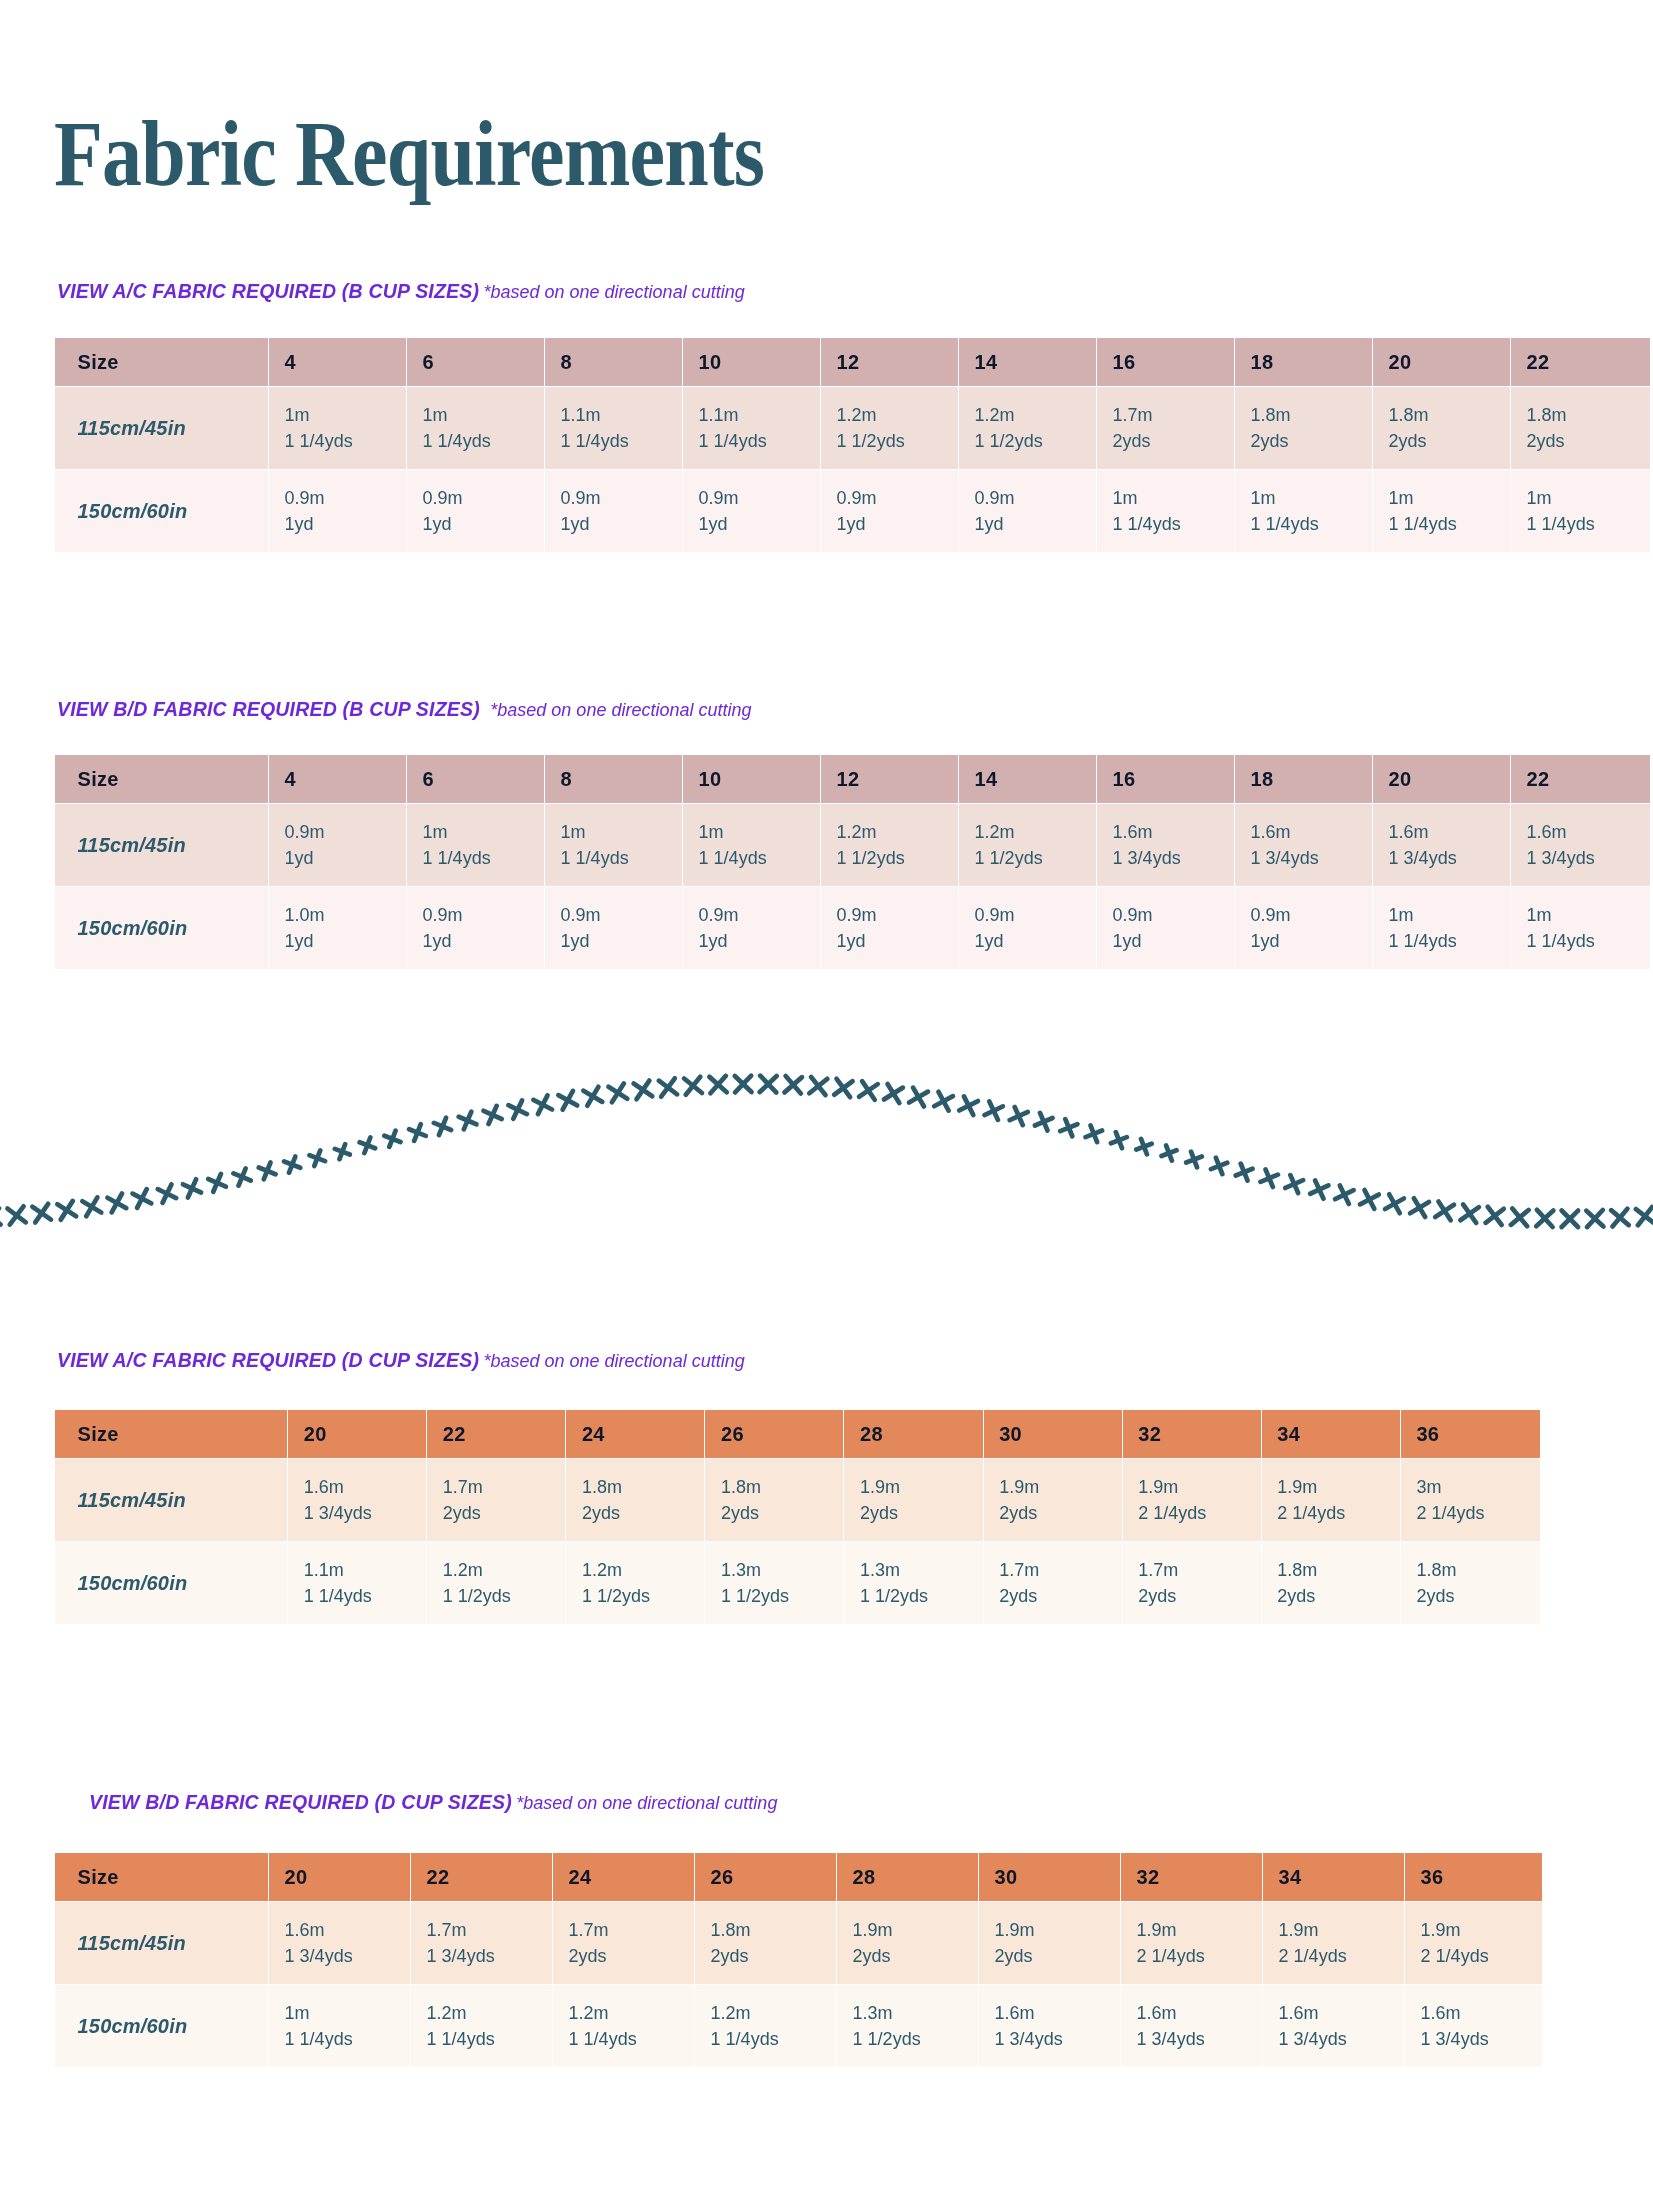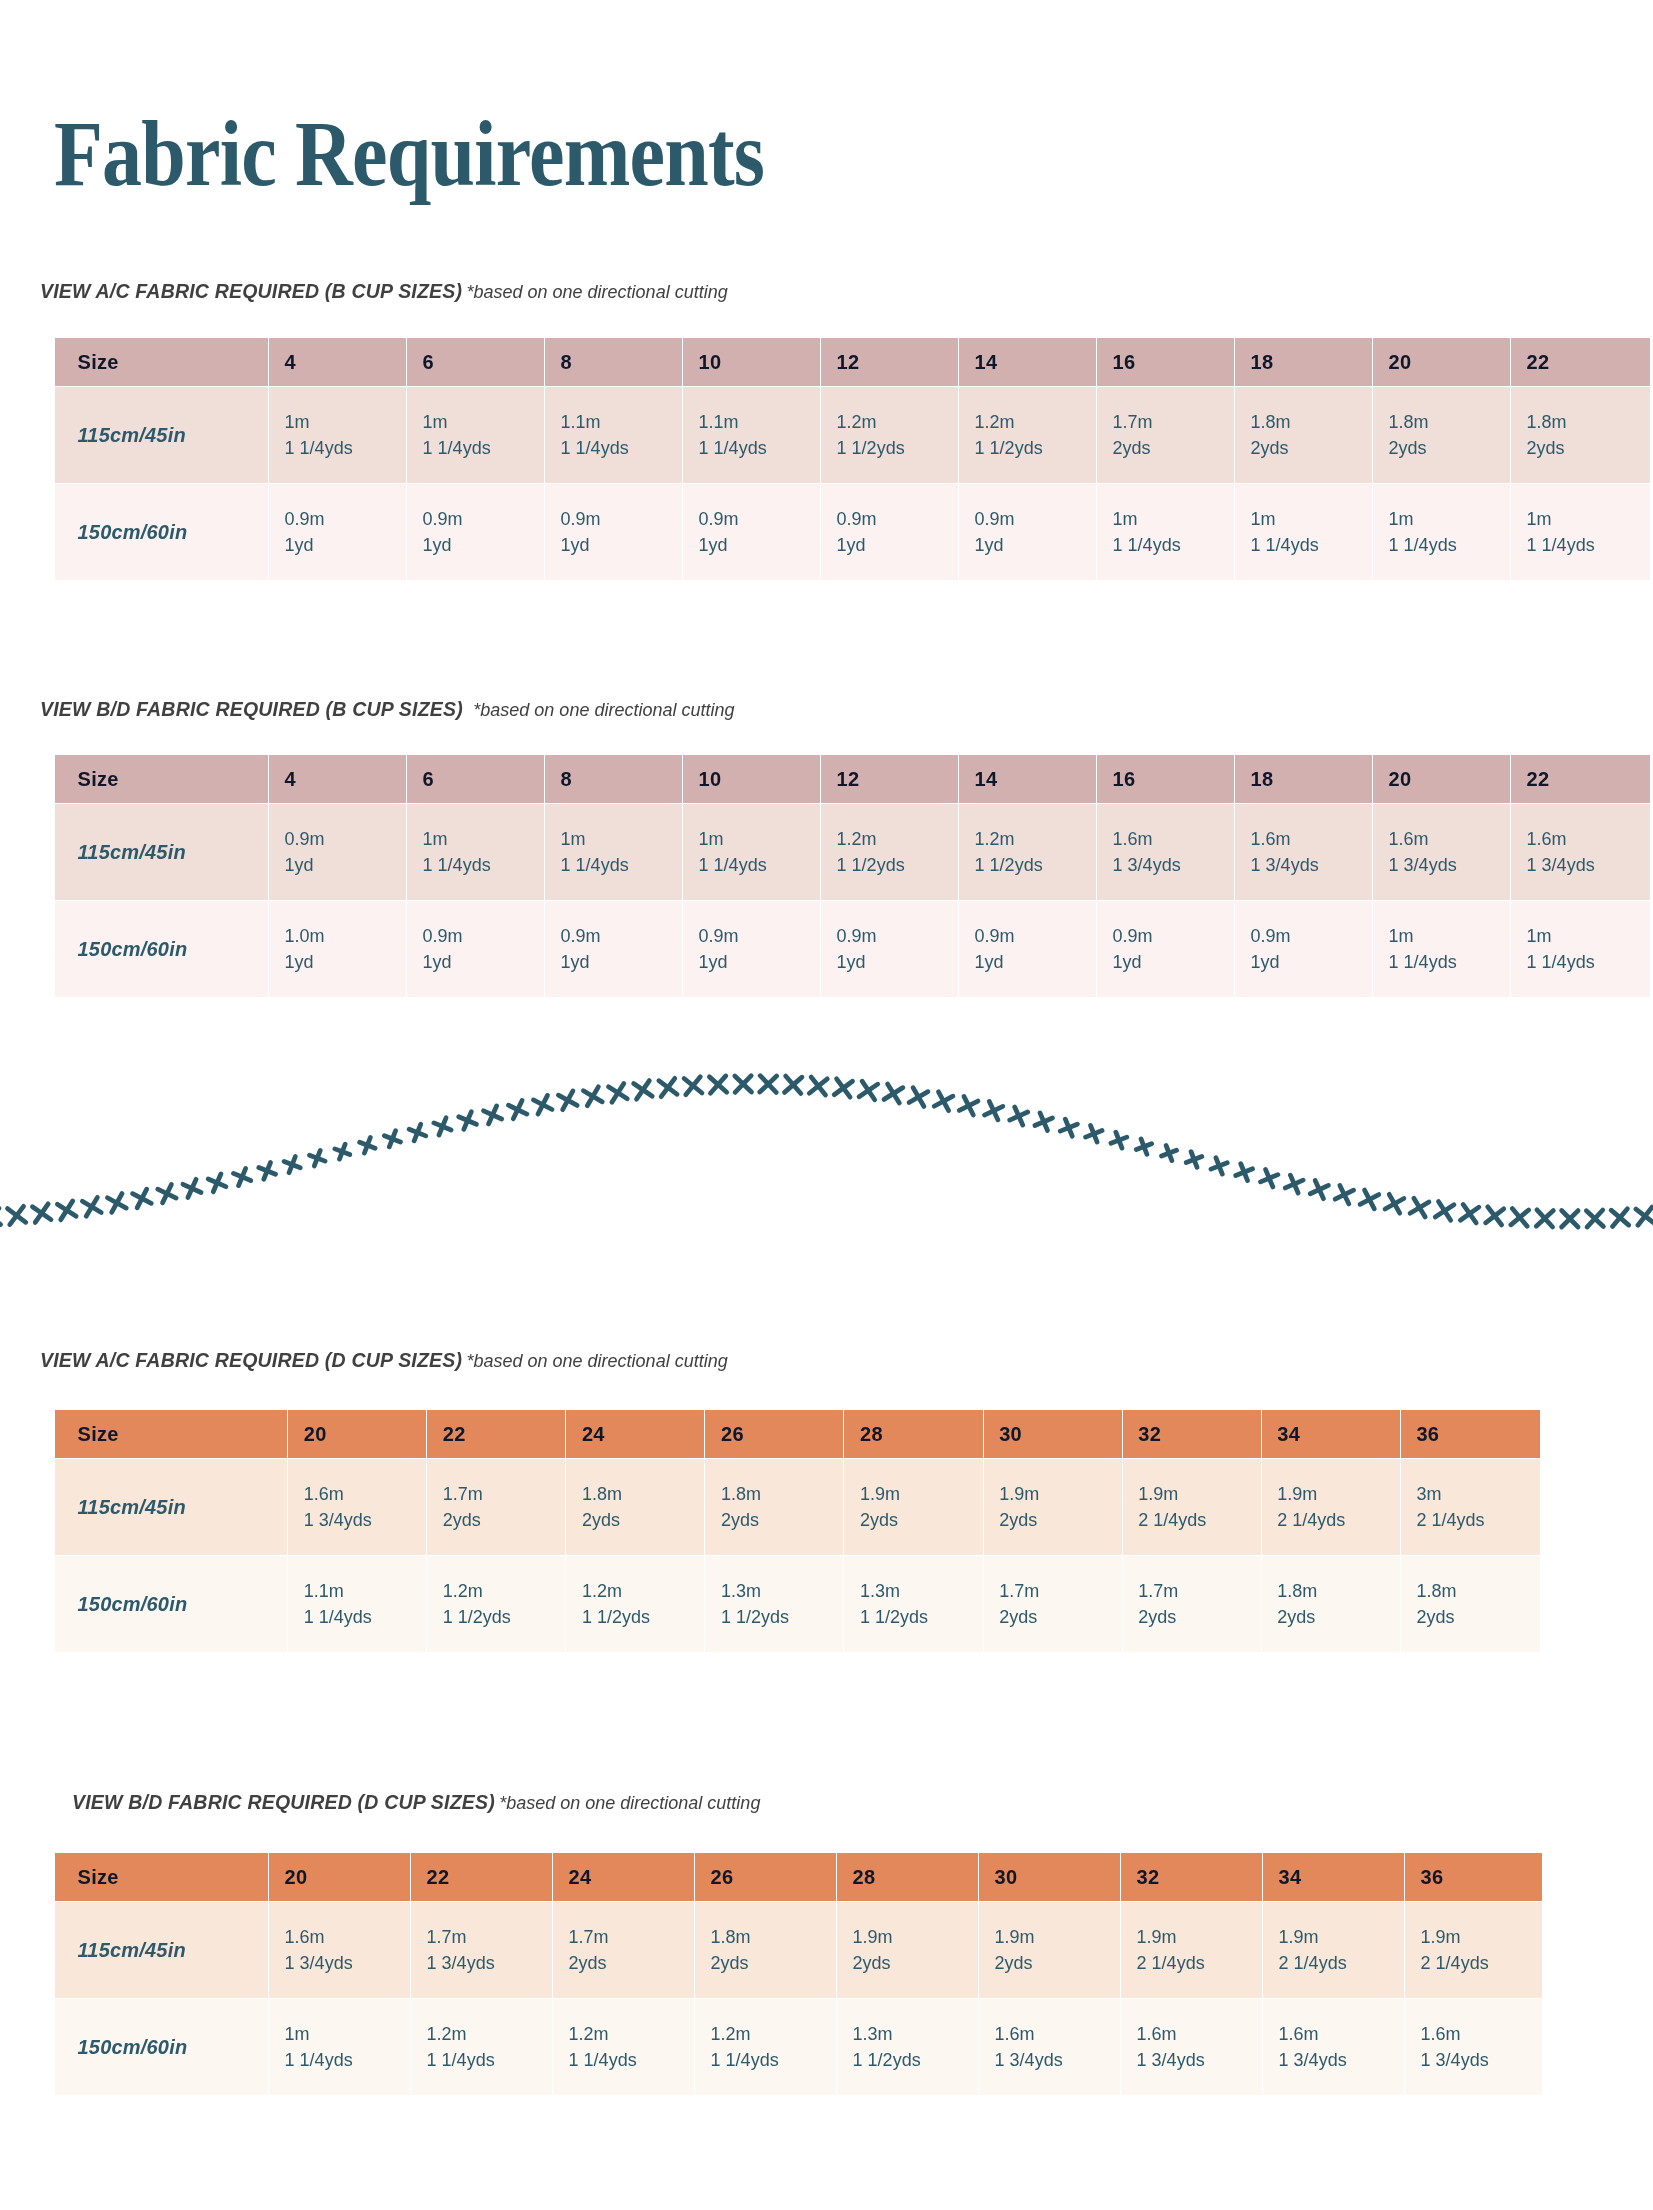--- a/index.html
+++ b/index.html
@@ -34,23 +34,23 @@
     letter-spacing: -0.9px;
     color: #2d5a6b;
     transform: scaleX(0.86);
     transform-origin: left top;
     white-space: nowrap;
   }
 
   
   .section-heading {
     position: absolute;
-    left: 40px;
+    left: 57px;
     white-space: nowrap;
-    color: #404040;
+    color: #6d28d9;
     font-size: 19px;
     line-height: 1;
   }
   .section-heading .strong {
     font-weight: bold;
     font-style: italic;
     letter-spacing: 0.2px;
     font-size: 19.5px;
   }
   .section-heading .note {
@@ -93,21 +93,21 @@
     font-style: italic;
     font-size: 20px;
     padding-left: 22.5px;
     letter-spacing: 0.2px;
   }
   .fabric-table td.cell {
     padding-left: 15.6px;
     line-height: 1.45;
     font-size: 18px;
   }
-  .fabric-table tbody tr { height: 97px; }
+  .fabric-table tbody tr { height: 83px; }
 
   .cell-m, .cell-yd { display: block; white-space: nowrap; }
 
   
   .t-mauve thead th     { background: #d3b0b0; }
   .t-mauve tr.row-a td  { background: #f0ded9; }
   .t-mauve tr.row-b td  { background: #fbf2f1; }
 
   
   .t-orange thead th    { background: #e2885a; }

